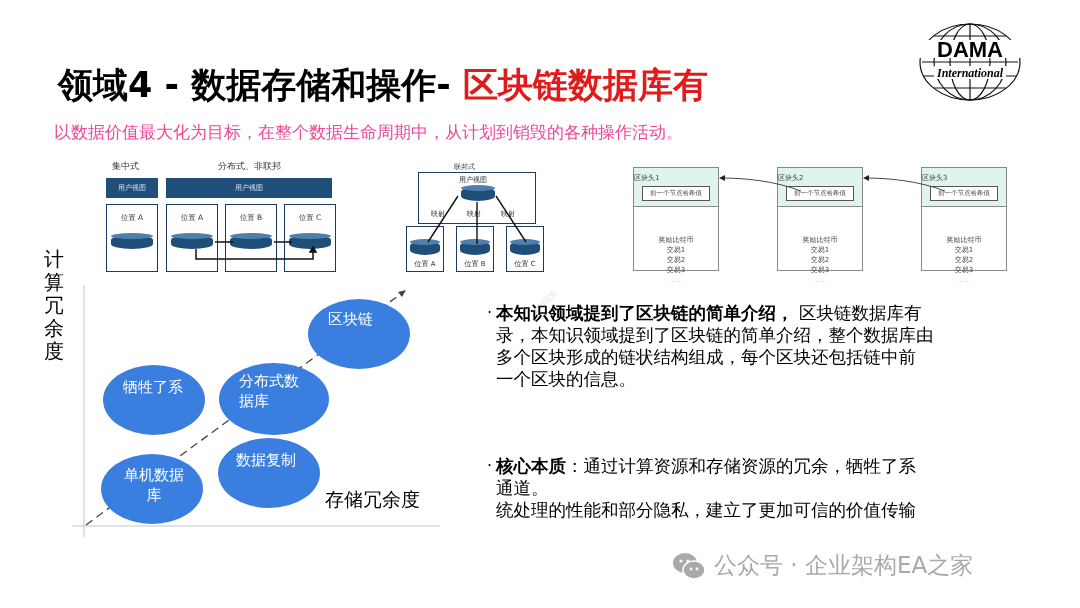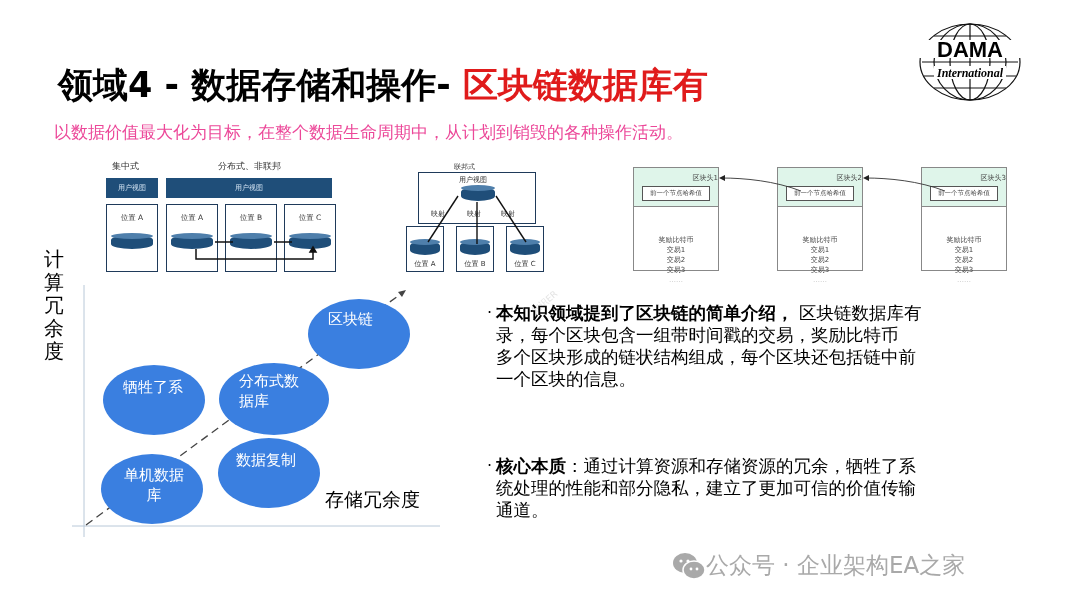--- a/index.html
+++ b/index.html
@@ -24,39 +24,39 @@
   .disk { position:absolute; height:14px; background:#1f4e79; border-radius:50% / 35%; }
   .disk::before { content:""; position:absolute; left:0; right:0; top:-2px; height:6px; background:#4f7fab; border-radius:50%; }
 
   
   #d2 { left:398px; top:162px; width:175px; height:112px; font-size:7px; color:#333; }
 
   
   #d3 { left:625px; top:163px; width:420px; height:110px; font-size:7px; color:#444; }
   .blk { position:absolute; top:4px; width:84px; height:102px; border:1px solid #888; background:#fff; }
   .blk-head { position:absolute; left:0; right:0; top:0; height:38px; background:#dff5ea; border-bottom:1px solid #888; }
-  .blk-title { position:absolute; left:0; right:0; top:5px; text-align:right; font-size:7px;padding-left:34px; }
+  .blk-title { position:absolute; left:0; right:0; top:5px; text-align:left; font-size:7px; }
   .blk-hash { position:absolute; left:8px; right:8px; top:18px; height:13px; border:1px solid #555; background:#fff; text-align:center; font-size:6.5px; line-height:13px; }
   .blk-body { position:absolute; left:0; right:0; top:46px; text-align:center; font-size:7px; line-height:10px;margin-top:21px; }
 
   
   #chart { left:40px; top:245px; width:420px; height:300px; }
   .ellipse { position:absolute; background:#3a7fe0; border-radius:50%; color:#fff; font-size:15px; line-height:20px; }
   .ellipse span { position:absolute; }
   #ylabel { left:42px; top:248px; width:24px; font-size:20px; line-height:23px; text-align:center; }
   #xlabel { left:325px; top:487px; font-size:19px; white-space:nowrap; }
 
   
   #para1 { left:496px; top:302px; width:520px; font-size:17.5px; line-height:22px; }
   #para2 { left:496px; top:455px; width:520px; font-size:17.5px; line-height:22px; }
   .bullet { position:absolute; left:-9px; top:0; font-size:16px; }
   .b { font-weight:bold; }
 
   
-  #footer { left:672px; top:550px; font-size:23px; color:#a9a9a9; white-space:nowrap; display:flex; align-items:center; }
+  #footer { left:672px; top:550px; font-size:23px; color:#a9a9a9; white-space:nowrap; display:flex; align-items:center; gap:8px; }
   #wm-diag { left:530px; top:296px; font-size:9px; color:#e3e3e3; transform:rotate(-40deg); white-space:nowrap; }
 </style>
 </head>
 <body>
 
 <div id="title" class="abs">
   <span>领域4 - 数据存储和操作- </span><span class="red">区块链数据库有</span>
 </div>
 <div id="subtitle" class="abs">以数据价值最大化为目标，在整个数据生命周期中，从计划到销毁的各种操作活动。</div>
 
@@ -220,30 +220,30 @@
     <span style="left:20px; top:10px;">区块链</span>
   </div>
 </div>
 <div id="xlabel" class="abs">存储冗余度</div>
 
 <div id="wm-diag" class="abs">知识ER</div>
 
 <div id="para1" class="abs">
   <span class="bullet">·</span>
   <div><span class="b">本知识领域提到了区块链的简单介绍，</span> <span>区块链数据库有</span></div>
-  <div>录，每个区块包含一组带时间戳的交易，奖励比特币</div>
+  <div>录，本知识领域提到了区块链的简单介绍，整个数据库由</div>
   <div>多个区块形成的链状结构组成，每个区块还包括链中前</div>
   <div>一个区块的信息。</div>
 </div>
 
 <div id="para2" class="abs">
   <span class="bullet">·</span>
   <div><span class="b">核心本质</span><span>：通过计算资源和存储资源的冗余，牺牲了系</span></div>
+  <div>通道。</div>
   <div>统处理的性能和部分隐私，建立了更加可信的价值传输</div>
-  <div>通道。</div>
 </div>
 
 <div id="footer" class="abs">
   <svg width="34" height="28" viewBox="0 0 34 28">
     <ellipse cx="13" cy="11" rx="12" ry="10" fill="#a9a9a9"></ellipse>
     <ellipse cx="22" cy="18" rx="11" ry="9" fill="#a9a9a9" stroke="#fff" stroke-width="1.5"></ellipse>
     <circle cx="9" cy="9" r="1.6" fill="#fff"></circle>
       <circle cx="16" cy="9" r="1.6" fill="#fff"></circle>
     <circle cx="19" cy="17" r="1.4" fill="#fff"></circle>
       <circle cx="25" cy="17" r="1.4" fill="#fff"></circle>

